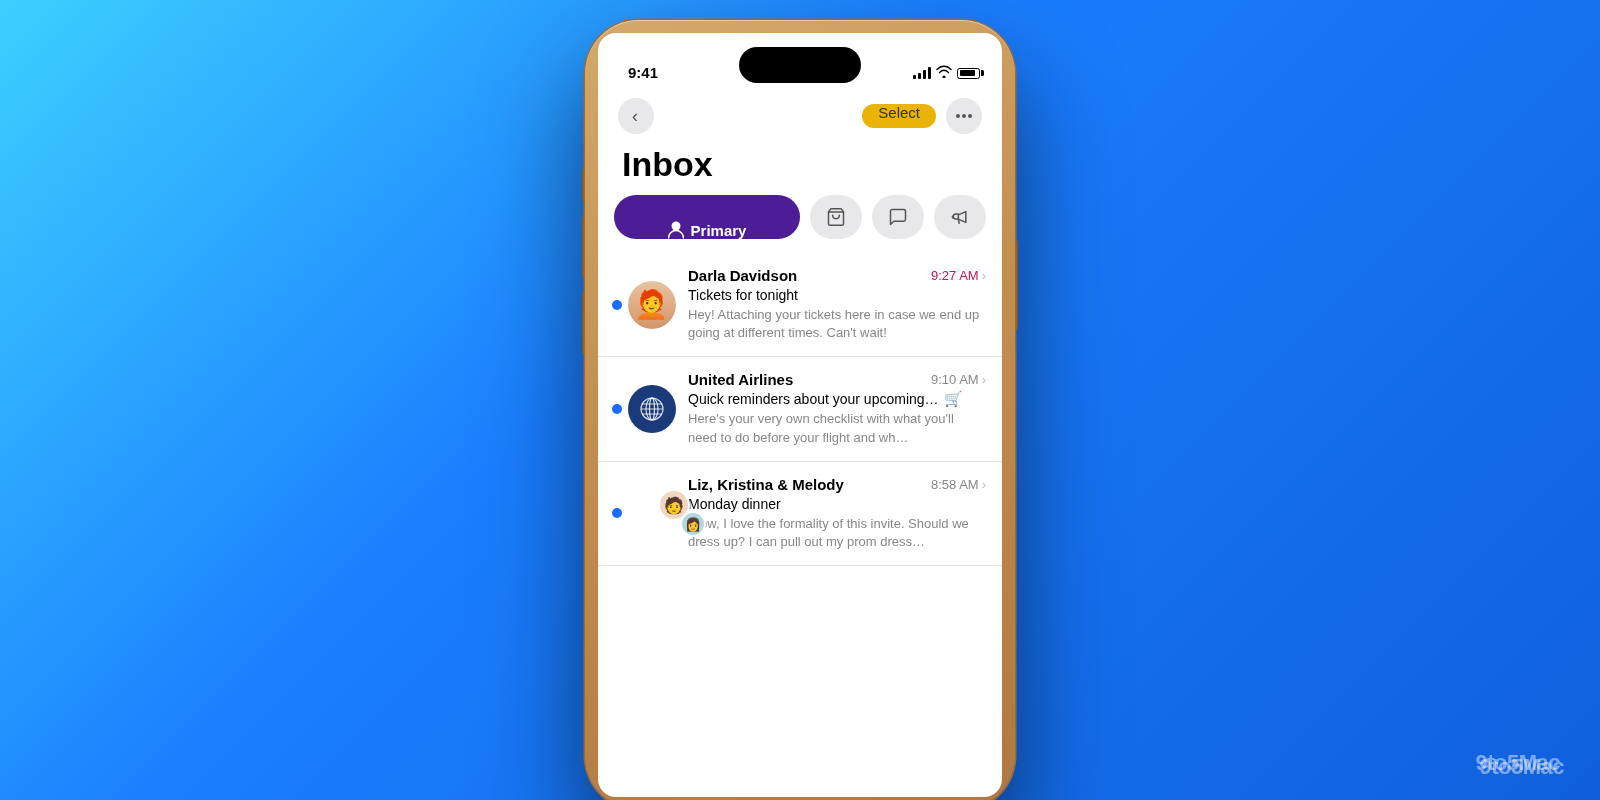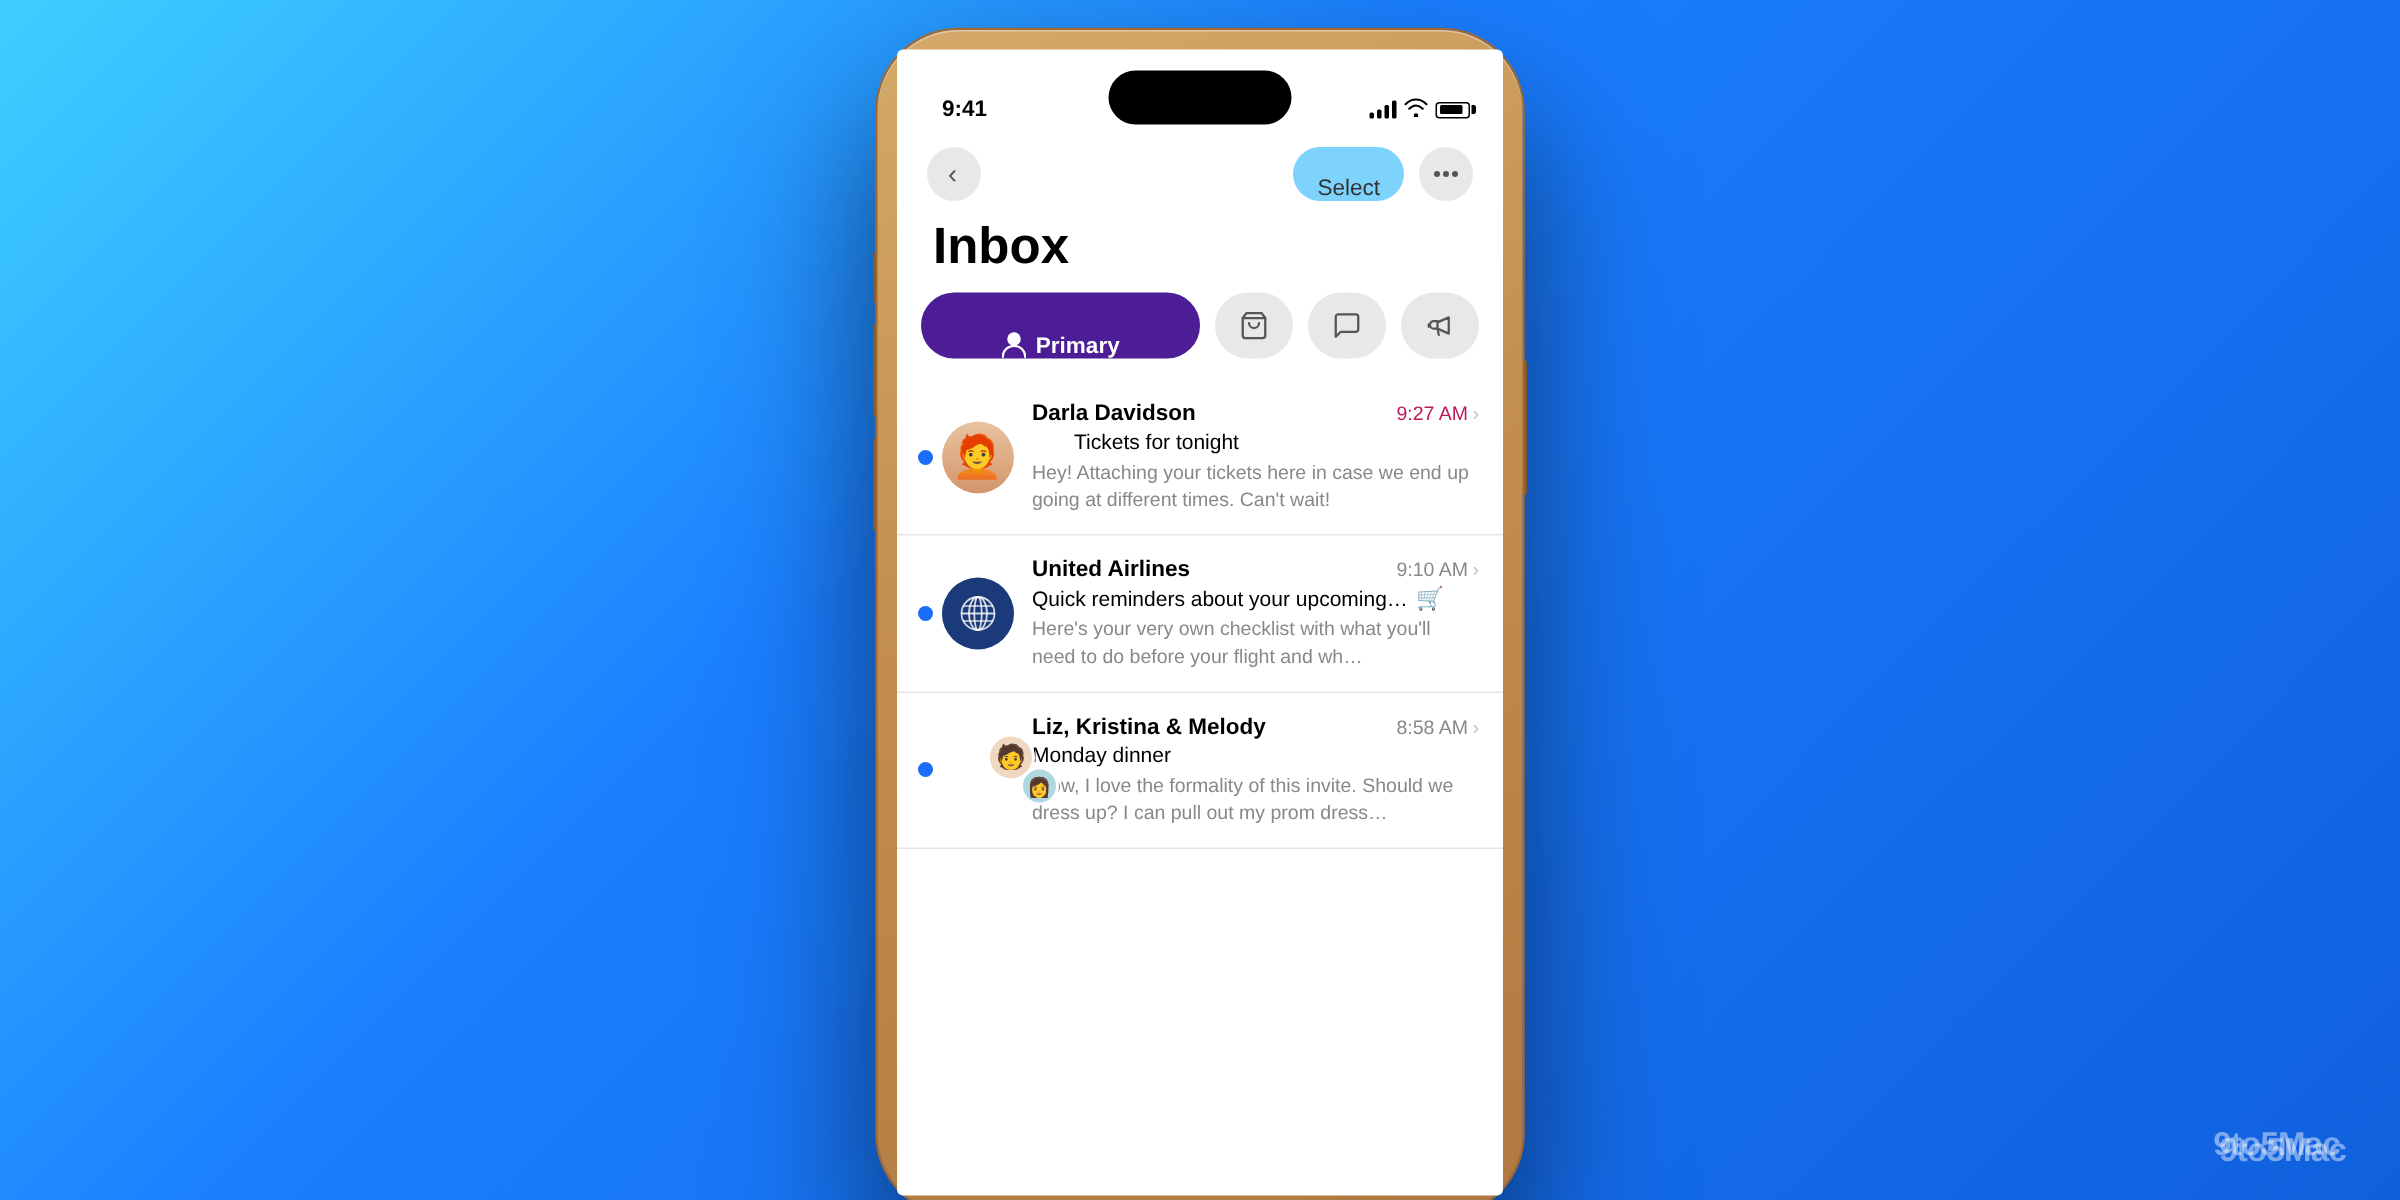--- a/index.html
+++ b/index.html
@@ -26,21 +26,21 @@
 
     <div style="position:absolute; top:0; left:0; width:430px; height:790px; background: linear-gradient(160deg, #d4a96a 0%, #c49050 40%, #b07840 100%); border-radius:54px; box-shadow: 0 0 0 1.5px #a06830, 0 50px 100px rgba(0,0,0,0.55), inset 0 1px 0 rgba(255,255,255,0.4); z-index:1;">
     </div>
 
     <div style="position:absolute; left:-3px; top:148px; width:4px; height:34px; background:#b07840; border-radius:2px 0 0 2px; z-index:0;"></div>
     <div style="position:absolute; left:-3px; top:196px; width:4px; height:62px; background:#b07840; border-radius:2px 0 0 2px; z-index:0;"></div>
     <div style="position:absolute; left:-3px; top:272px; width:4px; height:62px; background:#b07840; border-radius:2px 0 0 2px; z-index:0;"></div>
 
     <div style="position:absolute; right:-3px; top:220px; width:4px; height:90px; background:#b07840; border-radius:0 2px 2px 0; z-index:0;"></div>
 
-    <div style="position:absolute; top:13px; left:13px; right:13px; bottom:13px; background:#fff; border-radius:4px; overflow:hidden; z-index:2;">
+    <div style="position:absolute; top:13px; left:13px; right:13px; bottom:13px; background:#fff; border-radius:18px; overflow:hidden; z-index:2;">
 
       <div style="position:absolute; top:14px; left:50%; transform:translateX(-50%); width:122px; height:36px; background:#000; border-radius:20px; z-index:10;">
       </div>
 
       <div style="position:absolute; top:0; left:0; right:0; height:58px; display:flex; align-items:flex-end; padding-bottom:10px; padding-left:30px; padding-right:22px; z-index:9;">
         <span style="font-size:15px; font-weight:600; color:#000; flex:1;">9:41</span>
         <div style="display:flex; align-items:center; gap:5px;">
 
           <div style="display:flex; align-items:flex-end; gap:2px; height:12px;">
             <div style="width:3px; height:4px; background:#000; border-radius:1px;"></div>
@@ -64,21 +64,21 @@
             <div style="position:absolute; right:-4px; top:50%; transform:translateY(-50%); width:3px; height:6px; background:#000; border-radius:0 1.5px 1.5px 0;"></div>
           </div>
         </div>
       </div>
 
       <div style="position:absolute; top:58px; left:0; right:0; height:50px; display:flex; align-items:center; padding:0 20px; justify-content:space-between;">
         <div style="width:36px; height:36px; background:#e8e8ea; border-radius:50%; display:flex; align-items:center; justify-content:center; cursor:pointer;">
           <span style="color:#555; font-size:18px; font-weight:300; margin-left:-2px;">‹</span>
         </div>
         <div style="display:flex; align-items:center; gap:10px;">
-          <div style="height:36px; padding:0 16px; background:#7dd3fc; border-radius:18px; display:flex; align-items:flex-end; cursor:pointer;">
+          <div style="height:24px; padding:0 16px; background:#eab308; border-radius:18px; display:flex; align-items:flex-start; cursor:pointer;">
             <span style="font-size:15px; color:#333;">Select</span>
           </div>
           <div style="width:36px; height:36px; background:#e8e8ea; border-radius:50%; display:flex; align-items:center; justify-content:center; cursor:pointer;">
             <span style="font-size:5px; color:#555; letter-spacing:2px; display:flex; gap:2px;">
               <span style="width:4px;height:4px;background:#555;border-radius:50%;display:inline-block;"></span>
               <span style="width:4px;height:4px;background:#555;border-radius:50%;display:inline-block;"></span>
               <span style="width:4px;height:4px;background:#555;border-radius:50%;display:inline-block;"></span>
             </span>
           </div>
         </div>
@@ -128,21 +128,21 @@
           </div>
           <div>
             <div style="display:flex; justify-content:space-between; align-items:center; margin-bottom:2px;">
               <span style="font-size:15px; font-weight:600; color:#000;">Darla Davidson</span>
               <div style="display:flex; align-items:center; gap:3px;">
                 <span style="font-size:13px; color:#be185d;">9:27 AM</span>
                 <span style="color:#c0c0c0; font-size:13px;">›</span>
               </div>
             </div>
             <div style="margin-bottom:2px;">
-              <span style="font-size:14px; font-weight:400; color:#000;margin-left:28px;">Tickets for tonight</span>
+              <span style="font-size:14px; font-weight:400; color:#000;">Tickets for tonight</span>
             </div>
             <div style="font-size:13px; color:#888; line-height:1.4; overflow:hidden; display:-webkit-box; -webkit-line-clamp:2; -webkit-box-orient:vertical;">Hey! Attaching your tickets here in case we end up going at different times. Can't wait!</div>
           </div>
         </div>
 
         <div style="position:relative; padding:14px 16px 14px 90px; border-bottom:0.5px solid #e5e5e5; cursor:pointer; min-height:96px;">
           <div style="position:absolute; left:14px; top:50%; transform:translateY(-50%); width:10px; height:10px; background:#1a6ef5; border-radius:50%;"></div>
 
           <div style="position:absolute; left:30px; top:50%; transform:translateY(-50%); width:48px; height:48px; border-radius:50%; background:#1a3a7a; display:flex; align-items:center; justify-content:center; overflow:hidden;">
             <svg width="38" height="38" viewBox="0 0 38 38" fill="none">

